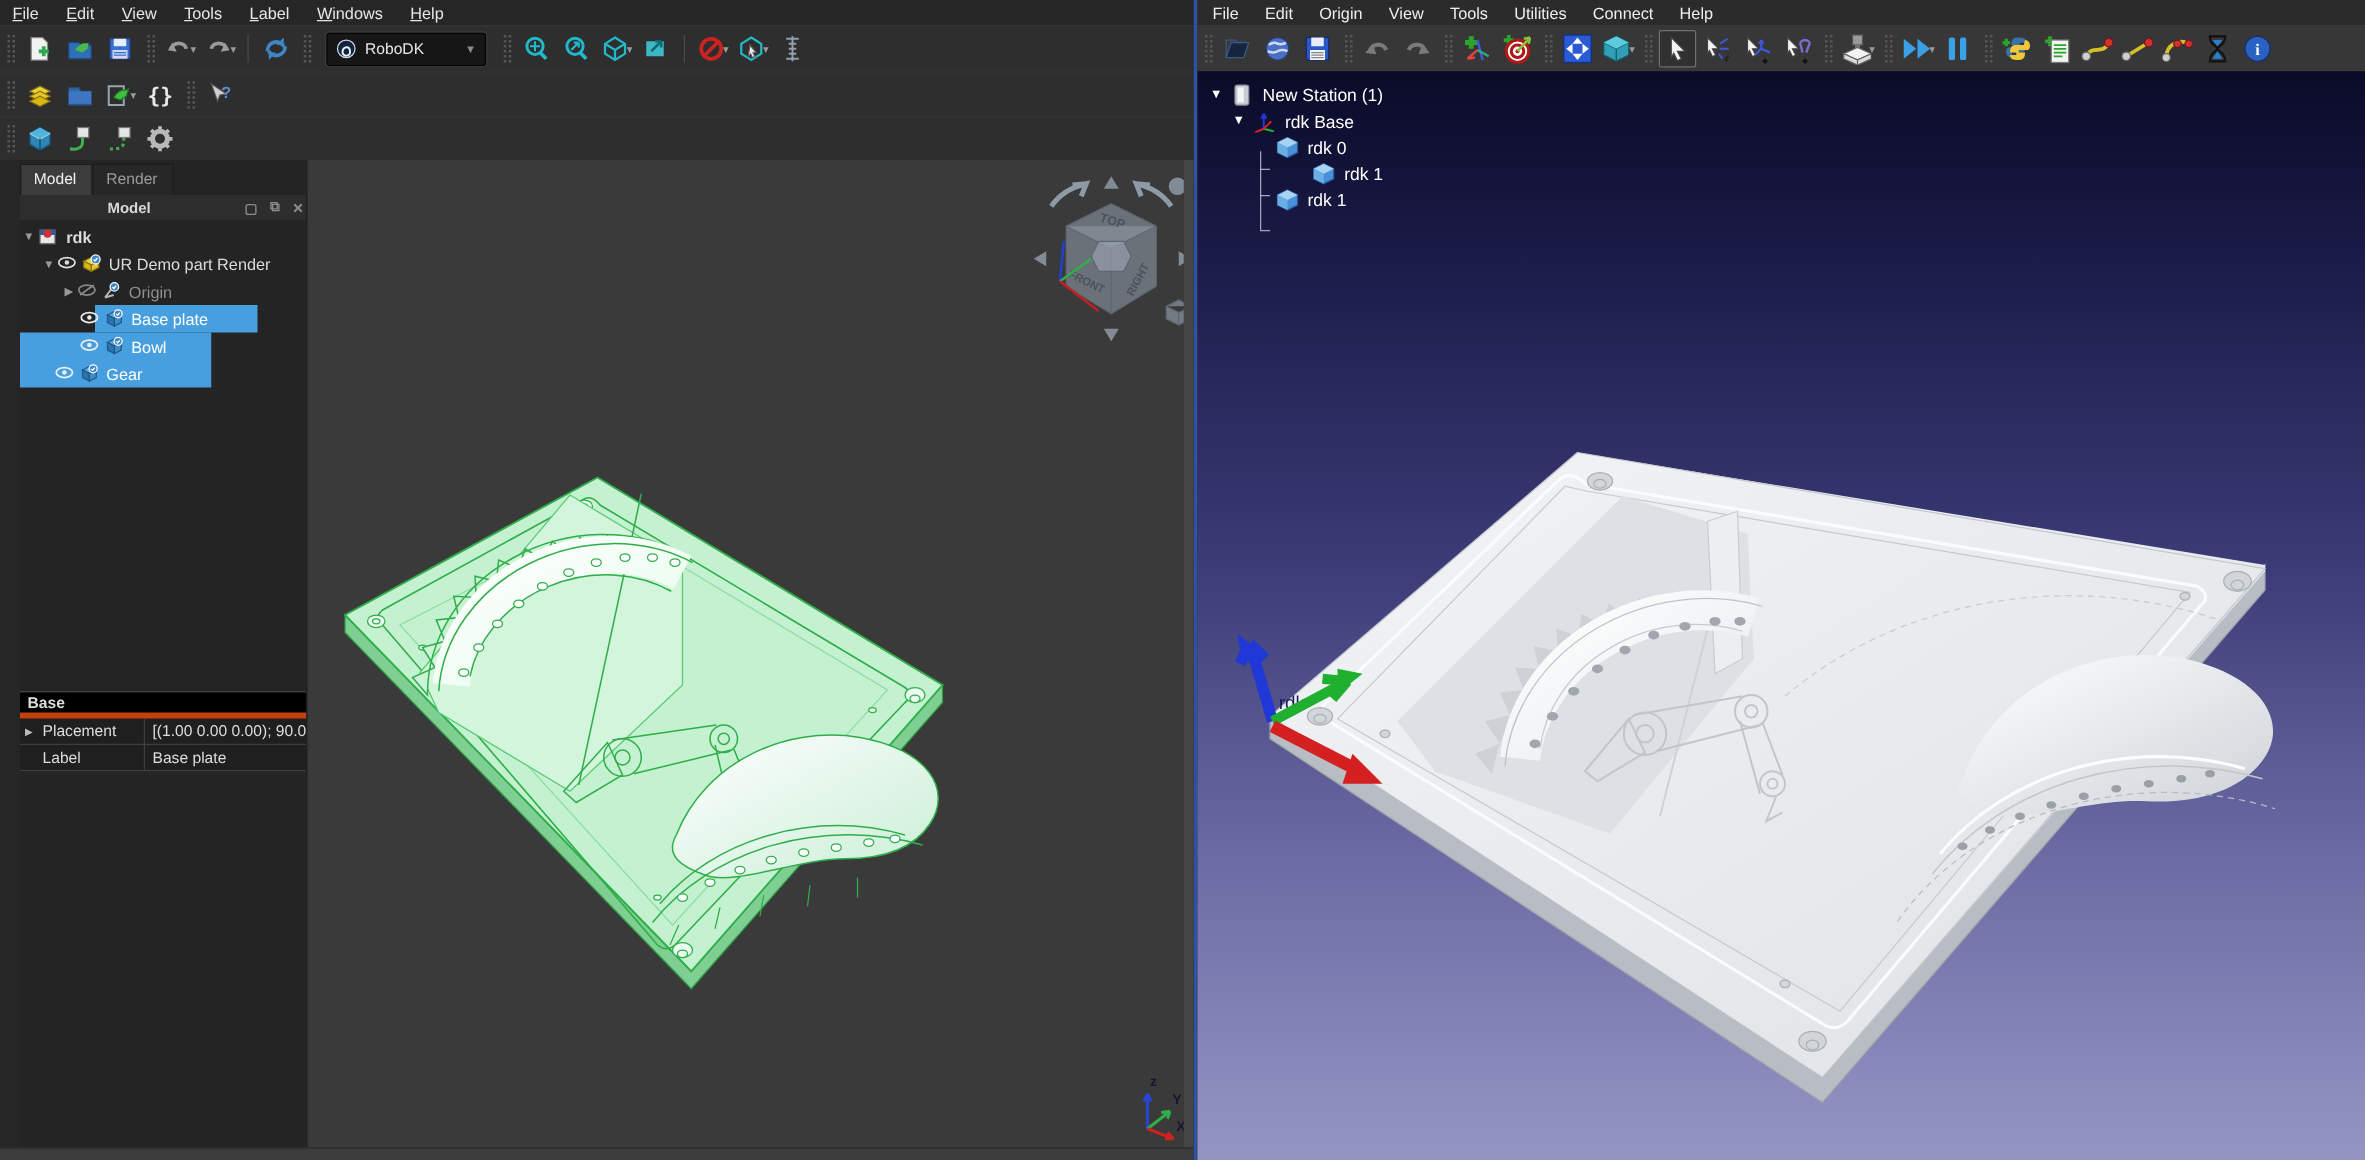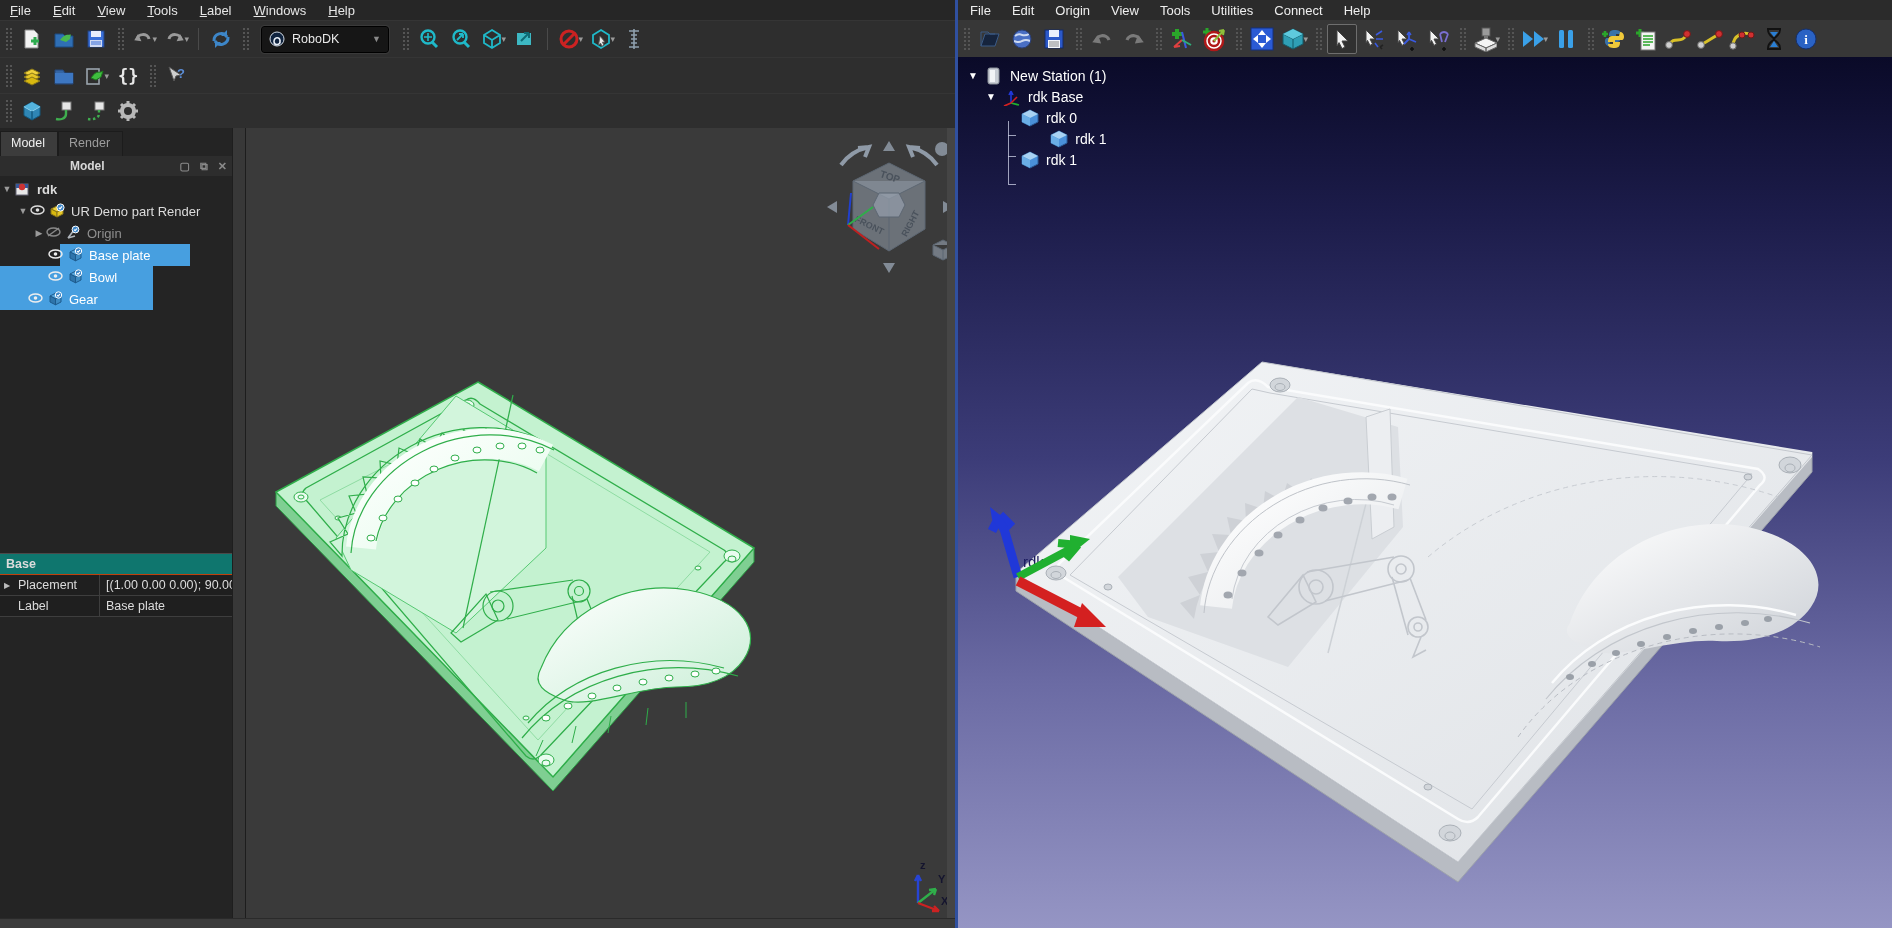--- a/index.html
+++ b/index.html
@@ -23,42 +23,42 @@
   .tb-sep { width:1px; height:22px; background:#4a4a4a; margin:0 6px; }
   .ic { width:26px; height:26px; display:inline-flex; align-items:center; justify-content:center;
         margin:0 3px; position:relative; }
   .ic svg { display:block; }
   .dd { color:#9a9a9a; font-size:9px; margin-left:-2px; }
   #wb-combo { height:27px; width:128px; background:#161616; border:1px solid #000;
               outline:1px solid #3a3a3a; border-radius:3px; display:flex; align-items:center;
               gap:7px; padding:0 7px; color:#e8e8e8; font-size:12.5px; margin:6px 8px; }
   #wb-combo .caret { margin-left:auto; color:#8a8a8a; font-size:9px; }
   
-  #fc-panel { position:absolute; left:0; top:128px; width:245px; height:790px; background:#242424;text-decoration:underline; }
+  #fc-panel { position:absolute; left:16px; top:128px; width:245px; height:790px; background:#242424;text-decoration:underline; }
   #fc-tabs { position:absolute; left:0; top:3px; height:25px; display:flex; }
   .fc-tab { padding:4px 12px 5px 10px; font-size:12.5px; color:#9c9c9c; background:#272727;
             border:1px solid #1c1c1c; border-bottom:none; }
   .fc-tab.active { background:#3c3c3c; color:#f0f0f0; }
   #tree-header { position:absolute; left:0; top:28px; width:232px; height:20px; background:#2d2d2d;
                  color:#d8d8d8; font-size:12px; font-weight:bold; display:flex; align-items:center; }
   #tree-header .th-title { flex:1; text-align:center; }
   .th-btn { color:#8a8a8a; font-size:11px; margin:0 5px; }
   #fc-tree { position:absolute; left:0; top:50px; width:232px; }
   .trow { position:relative; height:22px; display:flex; align-items:center; font-size:13px; color:#dcdcdc; }
   .trow .tw { width:14px; text-align:center; color:#9a9a9a; font-size:9px; }
   .trow .ti { width:18px; height:16px; margin-right:5px; flex:none; }
   .sel-block { position:absolute; top:0; height:22px; background:#479fe0; z-index:0; }
   .trow > * { z-index:1; }
   .trow.selected { color:#fff; }
   .eye { width:15px; margin-right:3px; flex:none; }
   
   #prop-panel { position:absolute; left:0; top:425px; width:232px; border-top:1px solid #4a4a4a;
                 font-size:12.5px; color:#dcdcdc; }
-  #prop-group { height:21px; background:#0f766e; font-weight:bold; display:flex; align-items:center;
-                padding-left:6px; border-bottom:1px solid #c2410c; }
+  #prop-group { height:21px; background:#000000; font-weight:bold; display:flex; align-items:center;
+                padding-left:6px; border-bottom:5px solid #c2410c; }
   .prow { height:21px; display:flex; border-bottom:1px solid #3e3e3e; background:#1f1f1f; }
   .prow .pname { width:100px; display:flex; align-items:center; padding-left:4px;
                  border-right:1px solid #3e3e3e; gap:4px; }
   .prow .pexp { width:10px; color:#bbb; font-size:8px; }
   .prow .pval { flex:1; display:flex; align-items:center; padding-left:6px; white-space:nowrap; overflow:hidden; }
   #panel-scroll { position:absolute; right:0; top:0; width:13px; height:790px; background:#383838;
                   border-left:1px solid #1e1e1e; }
   
   #fc-view { position:absolute; left:245px; top:128px; width:702px; height:790px; background:#3a3a3a;
              border-left:1px solid #1d1d1d; }

